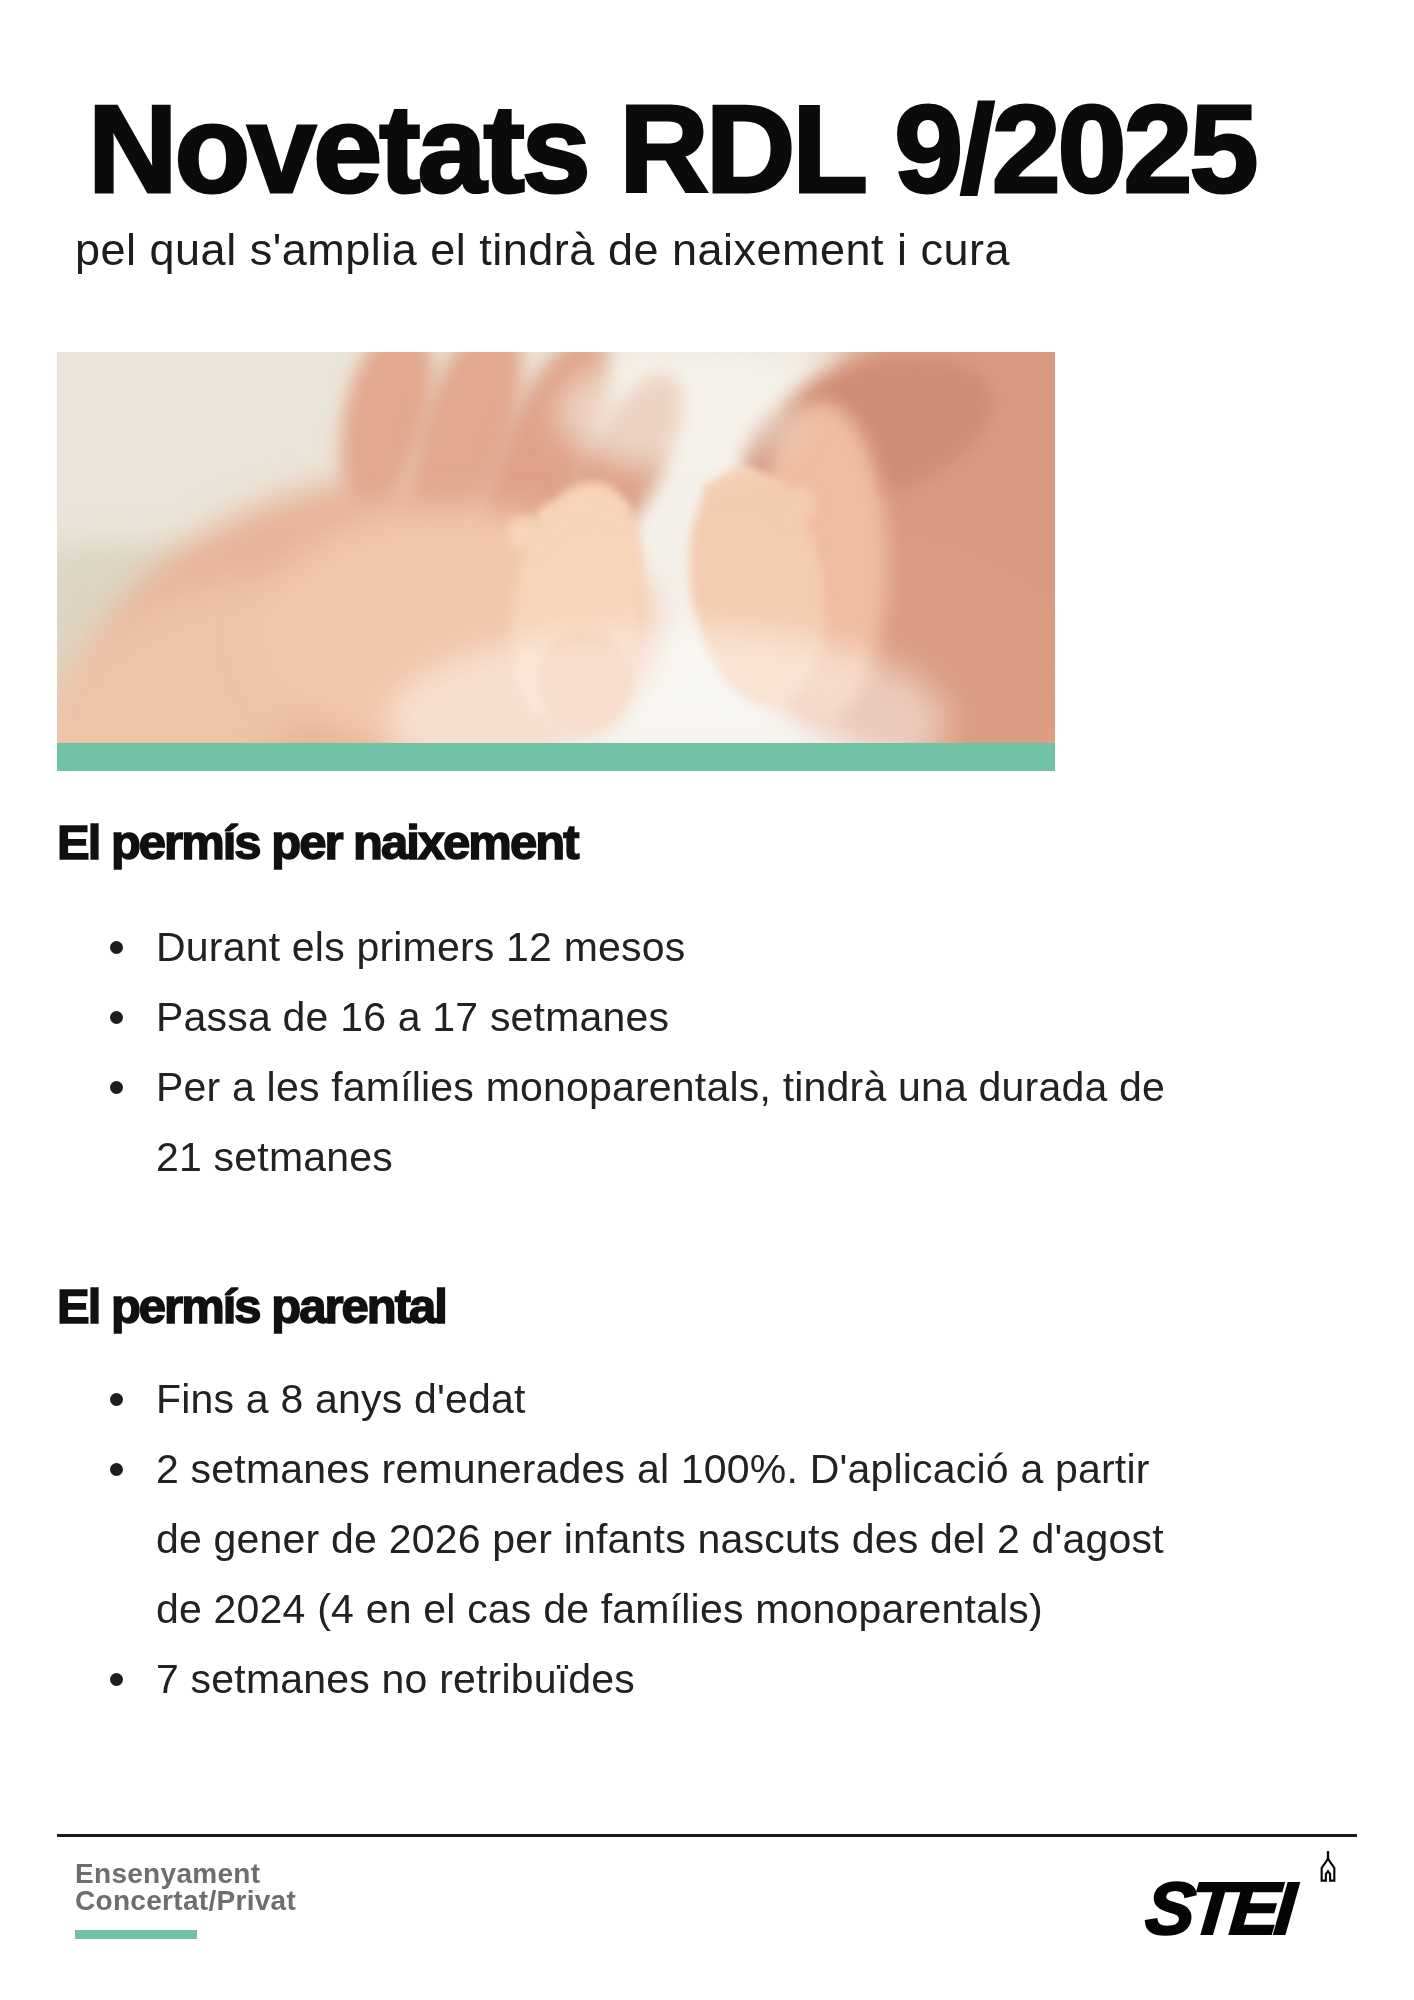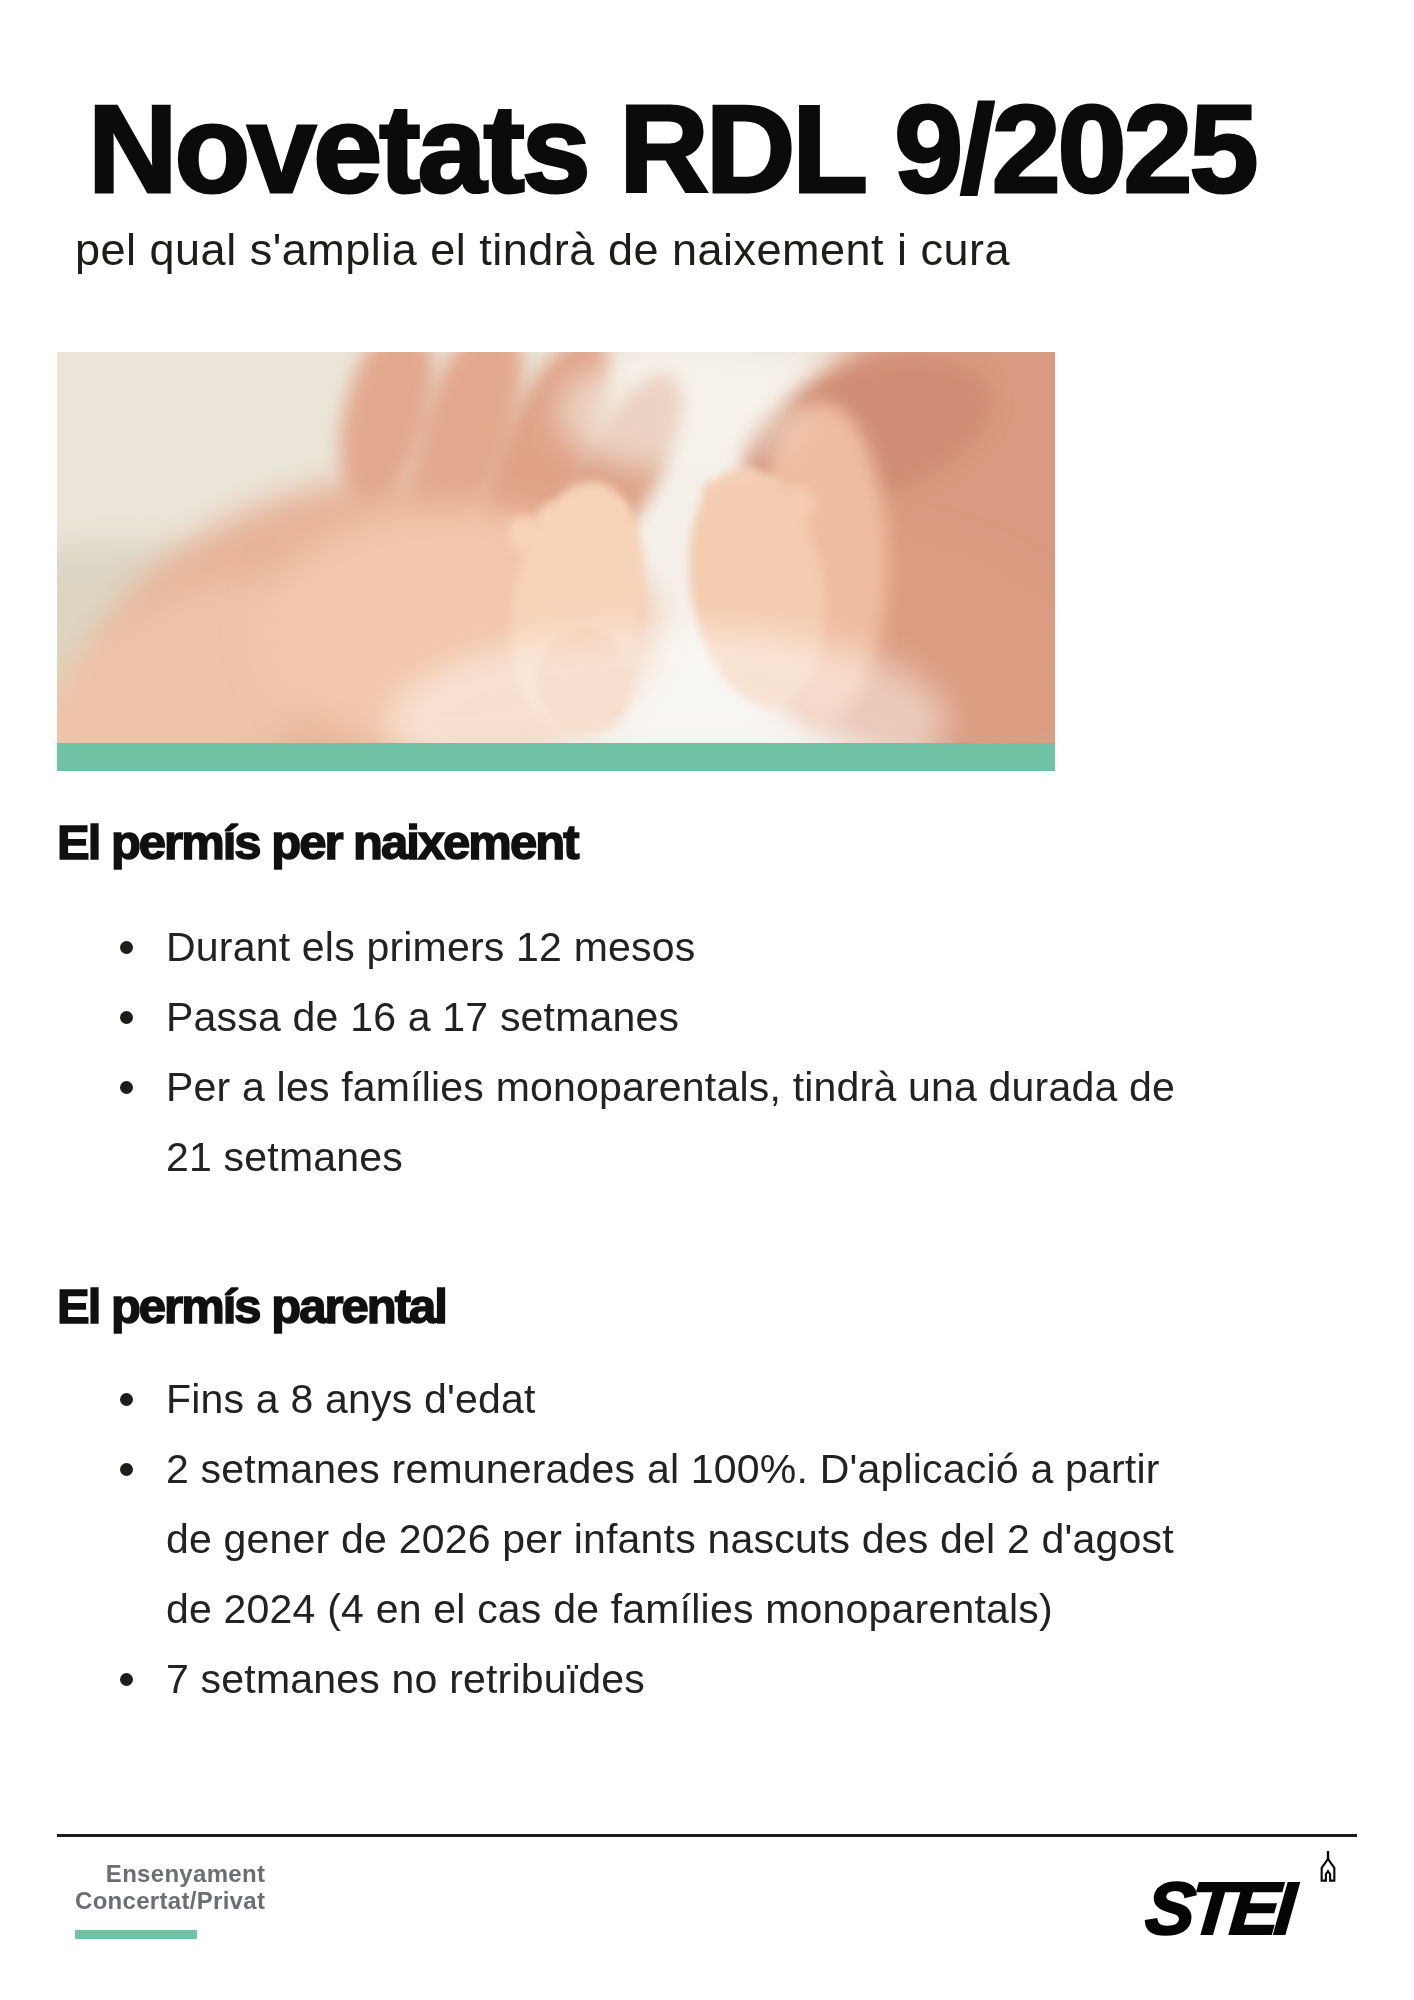--- a/index.html
+++ b/index.html
@@ -44,21 +44,21 @@
   .section-heading {
     position:absolute; left:57px;
     font-size:49px; font-weight:800; letter-spacing:-2px;
     color:#101010; -webkit-text-stroke:1.5px #101010;
     line-height:1; white-space:nowrap;
   }
   #heading-naixement { top:818px; }
   #heading-parental  { top:1282px; }
 
   ul.bullets {
-    position:absolute; left:106px; width:1090px;
+    position:absolute; left:96px; width:1090px;
     list-style:none;
   }
   #list-naixement { top:912px; }
   #list-parental  { top:1364px; }
   ul.bullets li {
     position:relative; padding-left:60px;
     font-size:41px; font-weight:300; color:#222222;
     line-height:70px; letter-spacing:.2px;
   }
   ul.bullets li::before {
@@ -67,22 +67,22 @@
     background:#1d1d1b;
   }
 
   
   .divider {
     position:absolute; left:57px; top:1834px;
     width:1300px; height:3px; background:#1c1c1c;
   }
   .org {
     position:absolute; left:75px; top:1860px;
-    font-size:24px; font-weight:800; color:#6d6e71;
-    line-height:27px; letter-spacing:.3px;text-align:right;
+    font-size:28px; font-weight:800; color:#6d6e71;
+    line-height:27px; letter-spacing:.3px;
   }
   .org-bar {
     position:absolute; left:75px; top:1930px;
     width:122px; height:9px; background:#6fc2a4;
   }
   .logo {
     position:absolute; left:1146px; top:1848px;
     width:210px; height:104px;
   }
   .logo-text {

